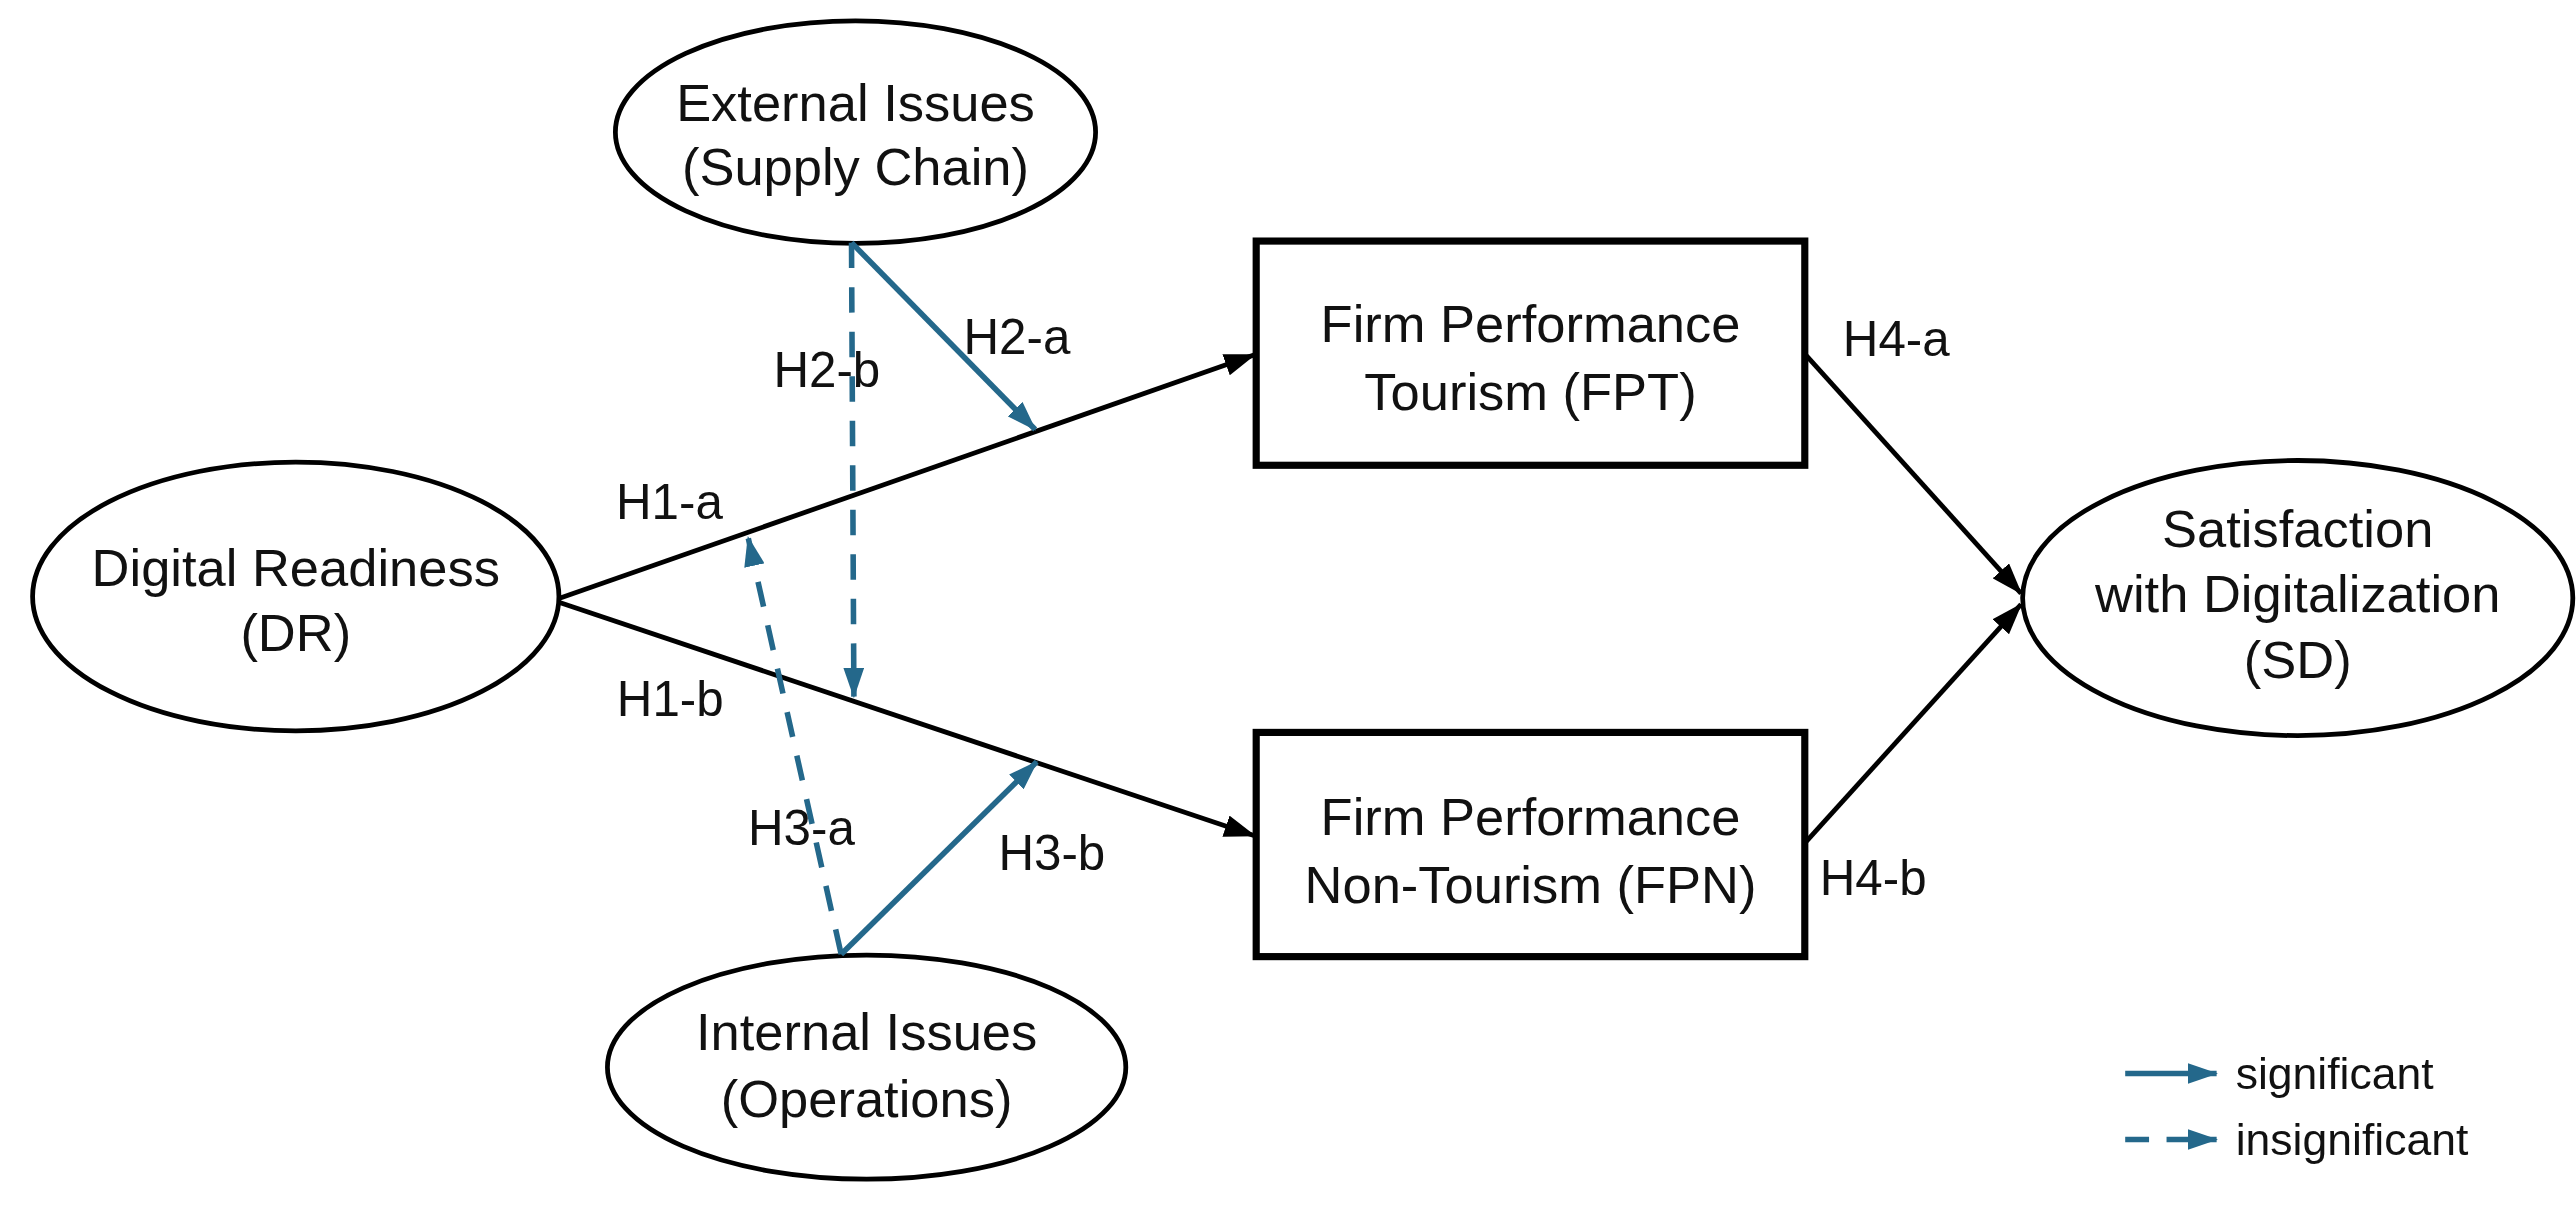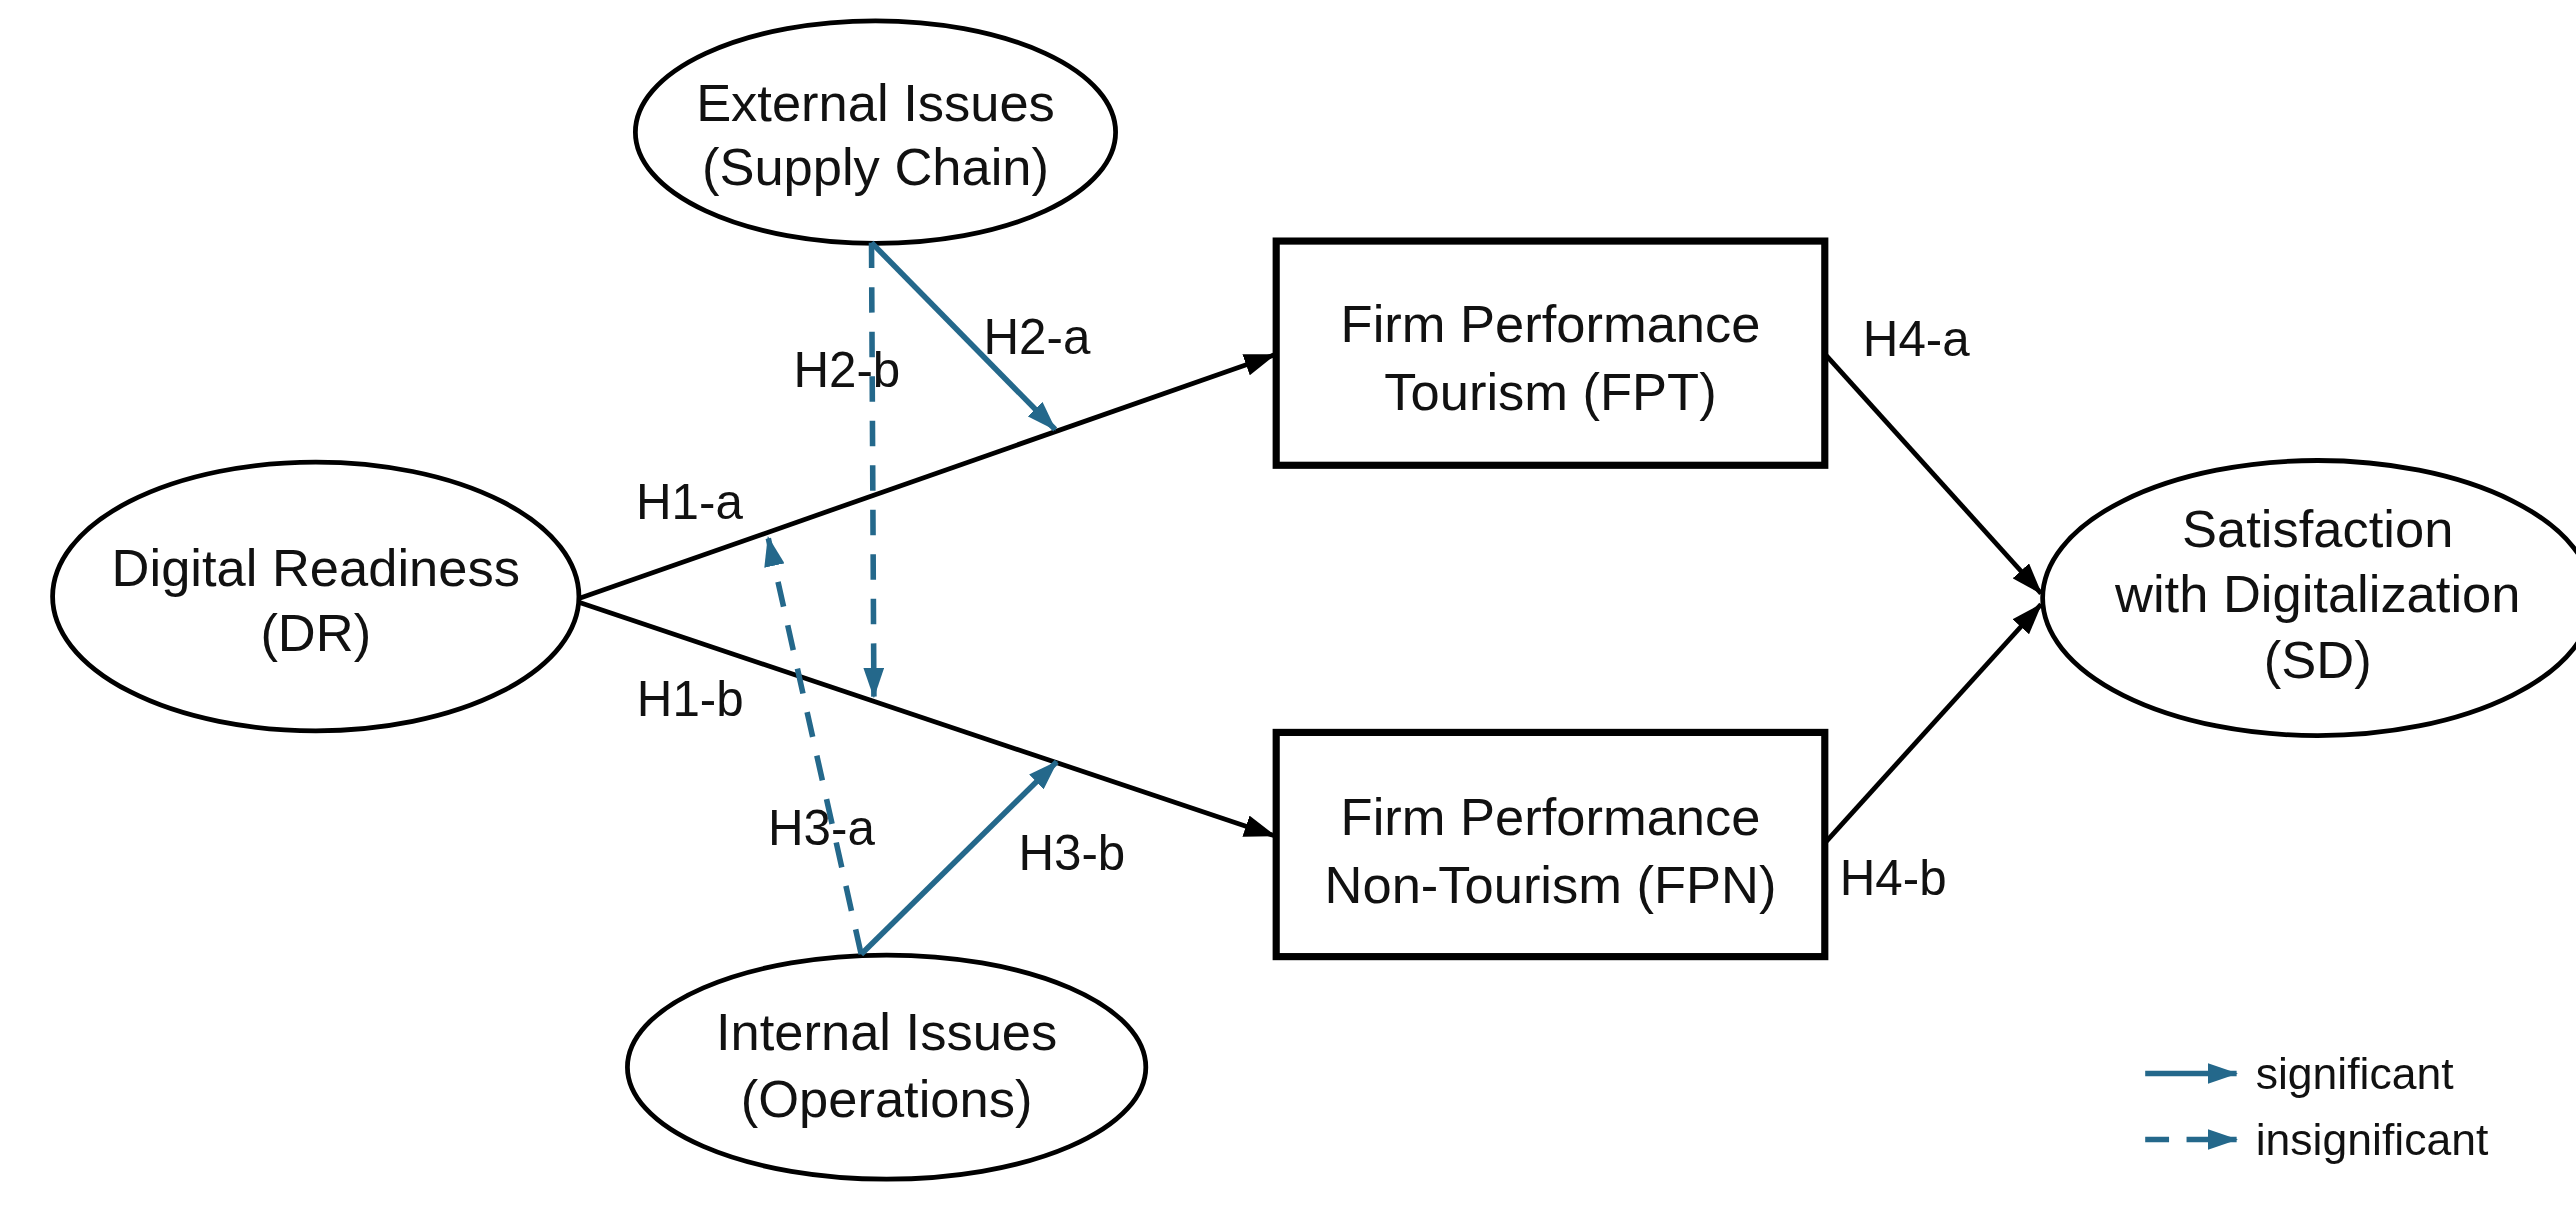--- a/index.html
+++ b/index.html
@@ -2,21 +2,21 @@
 <html style="--ink: #000000; --teal: #24688B; --text: #111111; --background: #FFFFFF;font-size:12.7px"><head>
 <meta charset="utf-8">
 <style>
   :root{
     --ink:#000000;
     --teal:#24688B;
     --text:#111111;
     --background:#FFFFFF;
   }
   html,body{margin:0;padding:0;background:var(--background);}
-  .stage{width:2126px;height:1212px;background:var(--background);padding-left:20px;}
+  .stage{width:2126px;height:1212px;background:var(--background);}
   svg{display:block;}
   .node-ellipse{fill:#FFFFFF;stroke:var(--ink);stroke-width:6;}
   .node-rect{fill:#FFFFFF;stroke:var(--ink);stroke-width:9;}
   .edge-black{stroke:var(--ink);stroke-width:6;fill:none;}
   .edge-teal{stroke:var(--teal);stroke-width:7;fill:none;}
   .dashed{stroke-dasharray:32 24;}
   .dashed-legend{stroke-dasharray:30 22;}
   text{font-family:"Liberation Sans", sans-serif;fill:var(--text);}
   .node-label{font-size:66px;text-anchor:middle;}
   .edge-label{font-size:62px;text-anchor:middle;}

